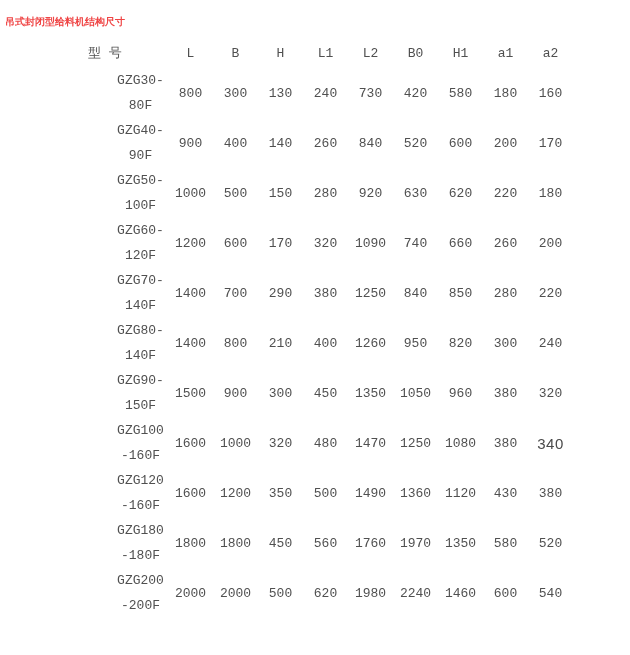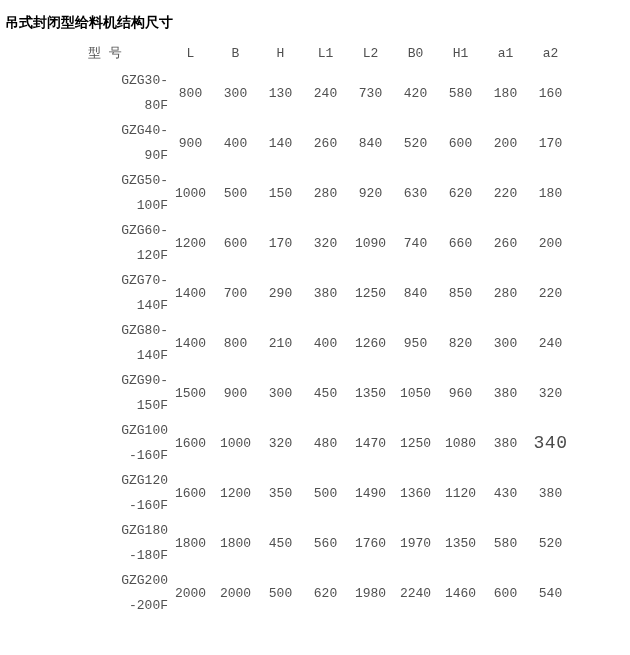--- a/index.html
+++ b/index.html
@@ -8,23 +8,23 @@
     overflow: hidden;
   }
   body {
     width: 630px;
     height: 655px;
     background: #ffffff;
     font-family: "Liberation Sans", sans-serif;
   }
   .title {
     margin: 13px 0 0 5px;
-    font-size: 14px;
+    font-size: 10px;
     font-weight: bold;
-    color: #000000;
+    color: #ef4444;
     line-height: 18px;
     font-family: "Liberation Sans", "DejaVu Sans", sans-serif;
   }
   .spec-table {
     border-collapse: collapse;
     table-layout: fixed;
     margin: 7px 0 0 88px;
   }
   .spec-table th,
   .spec-table td {
@@ -35,30 +35,30 @@
     text-align: center;
     padding: 0;
     vertical-align: middle;
     white-space: nowrap;
   }
   .spec-table thead tr { height: 30px; }
   .spec-table tbody tr { height: 49.5px; }
   th.model-col { width: 80px; text-align: left; }
   th.num-col   { width: 45px; }
   td.model-col {
-    text-align: right;
+    text-align: center;
     padding-left: 25px;
   }
   .model-line {
     display: block;
     line-height: 25px;
   }
   td.alt-num {
-    font-family: Liberation Mono, monospace;
-    font-size: 18px;
+    font-family: Liberation Sans, sans-serif;
+    font-size: 15px;
     letter-spacing: 0.5px;
     color: #4a4a4a;
   }
 </style>
 </head>
 <body>
 
 <div class="page">
   <h1 class="title">吊式封闭型给料机结构尺寸</h1>
   <table class="spec-table">

